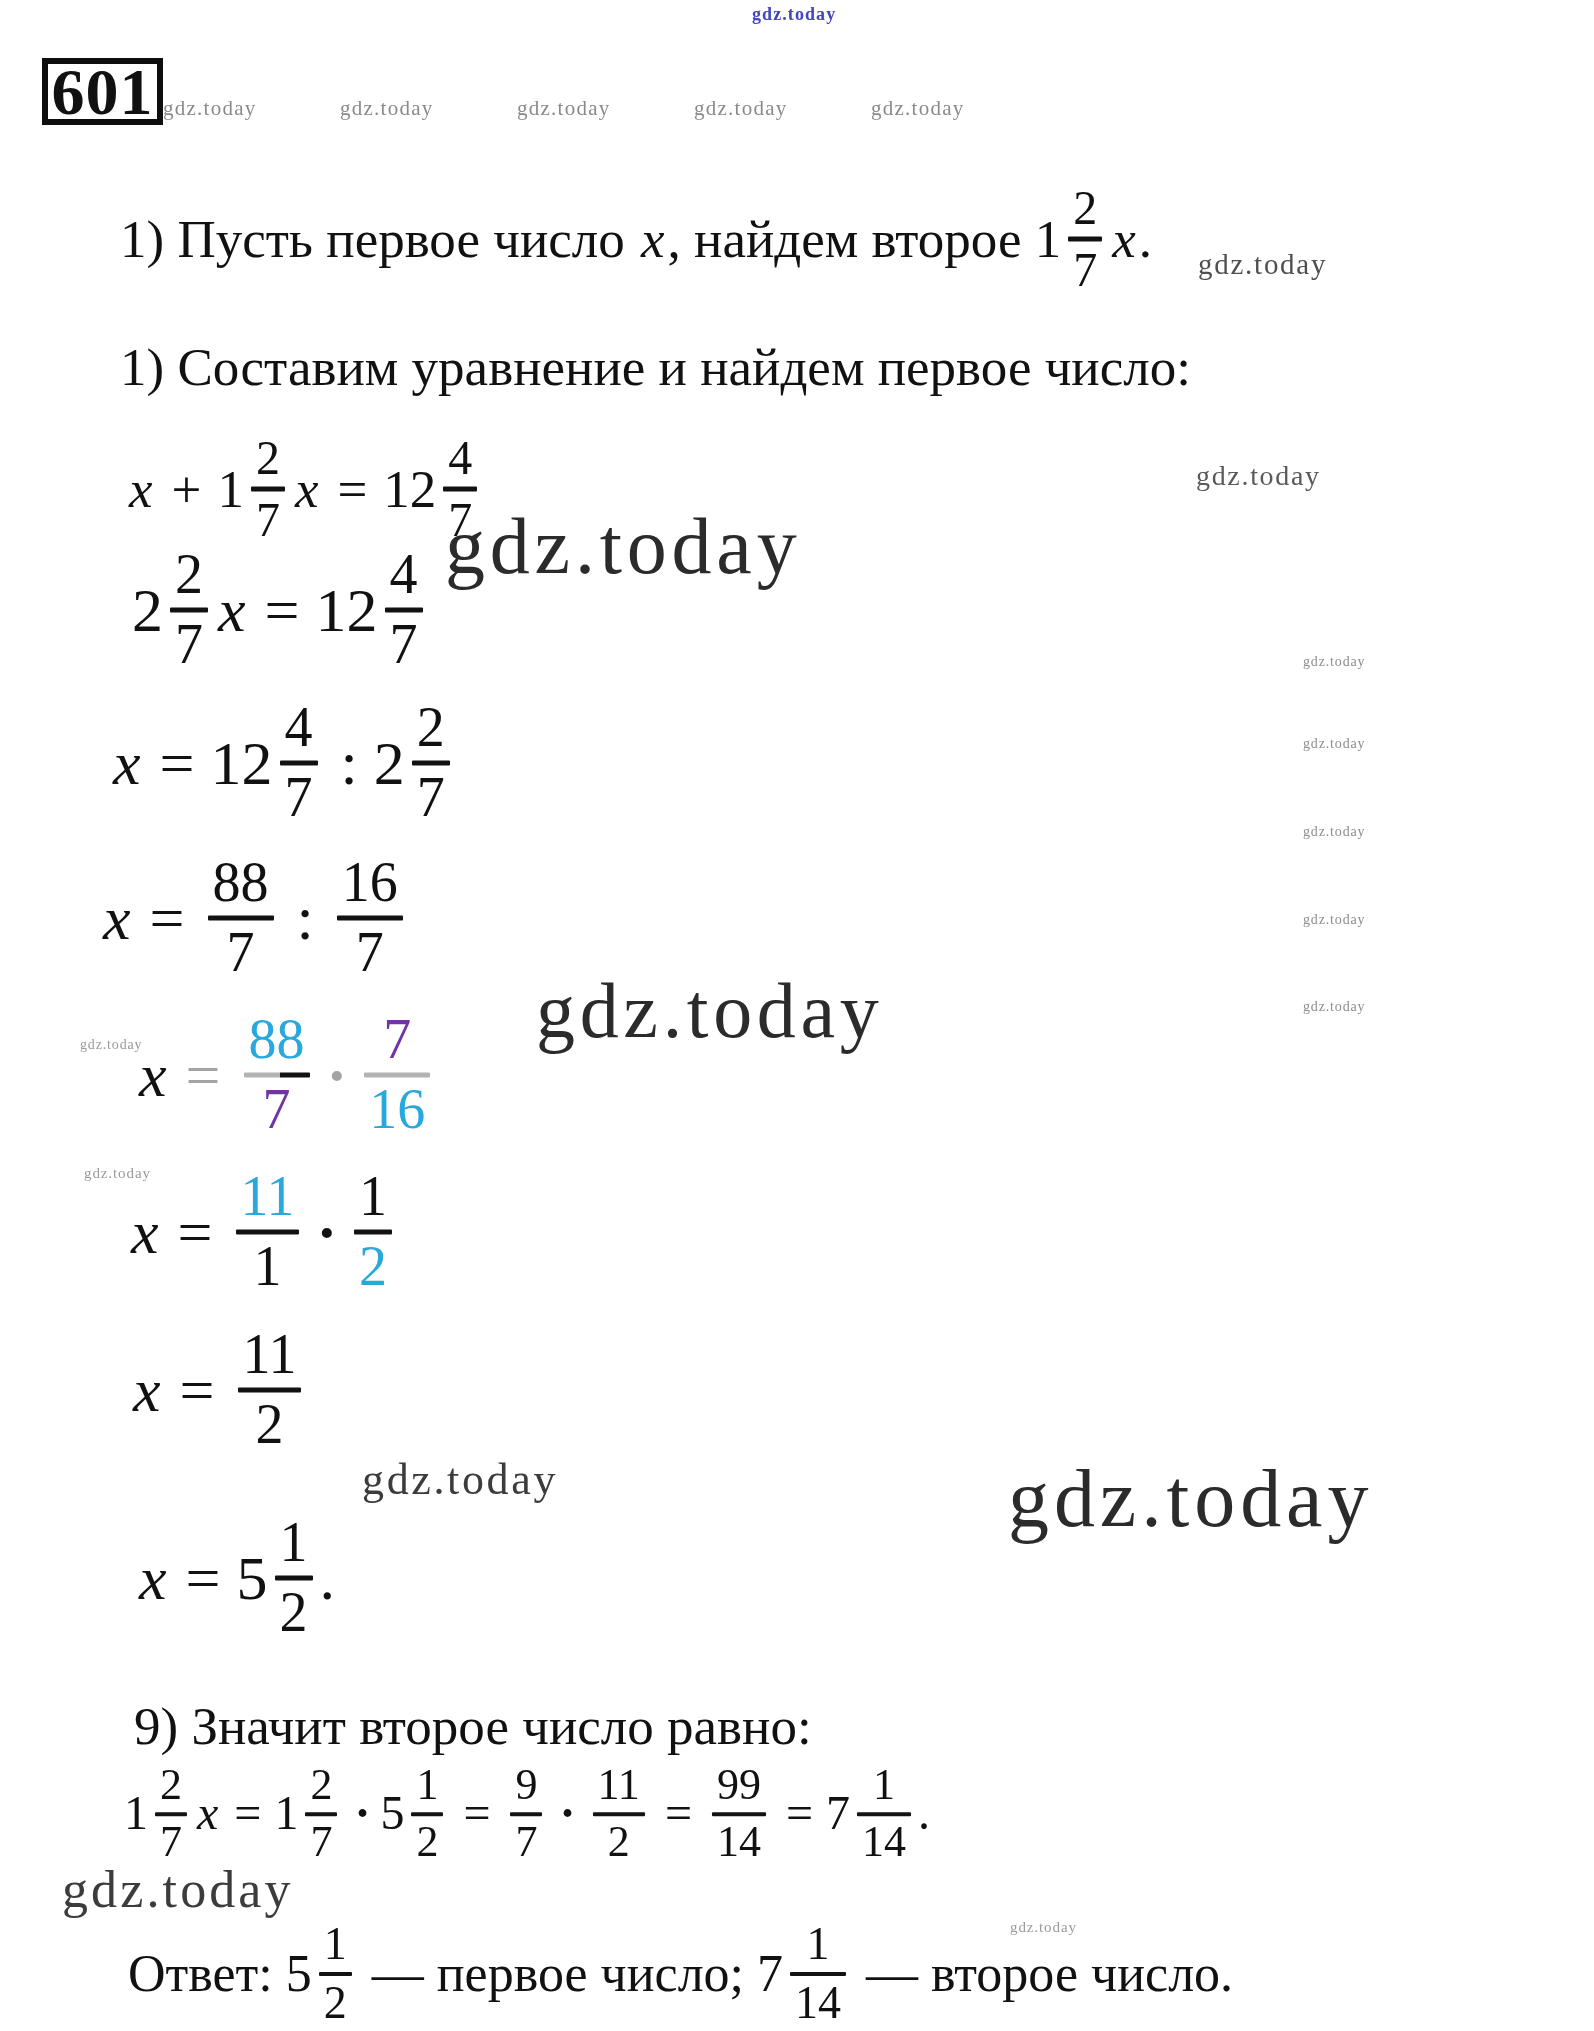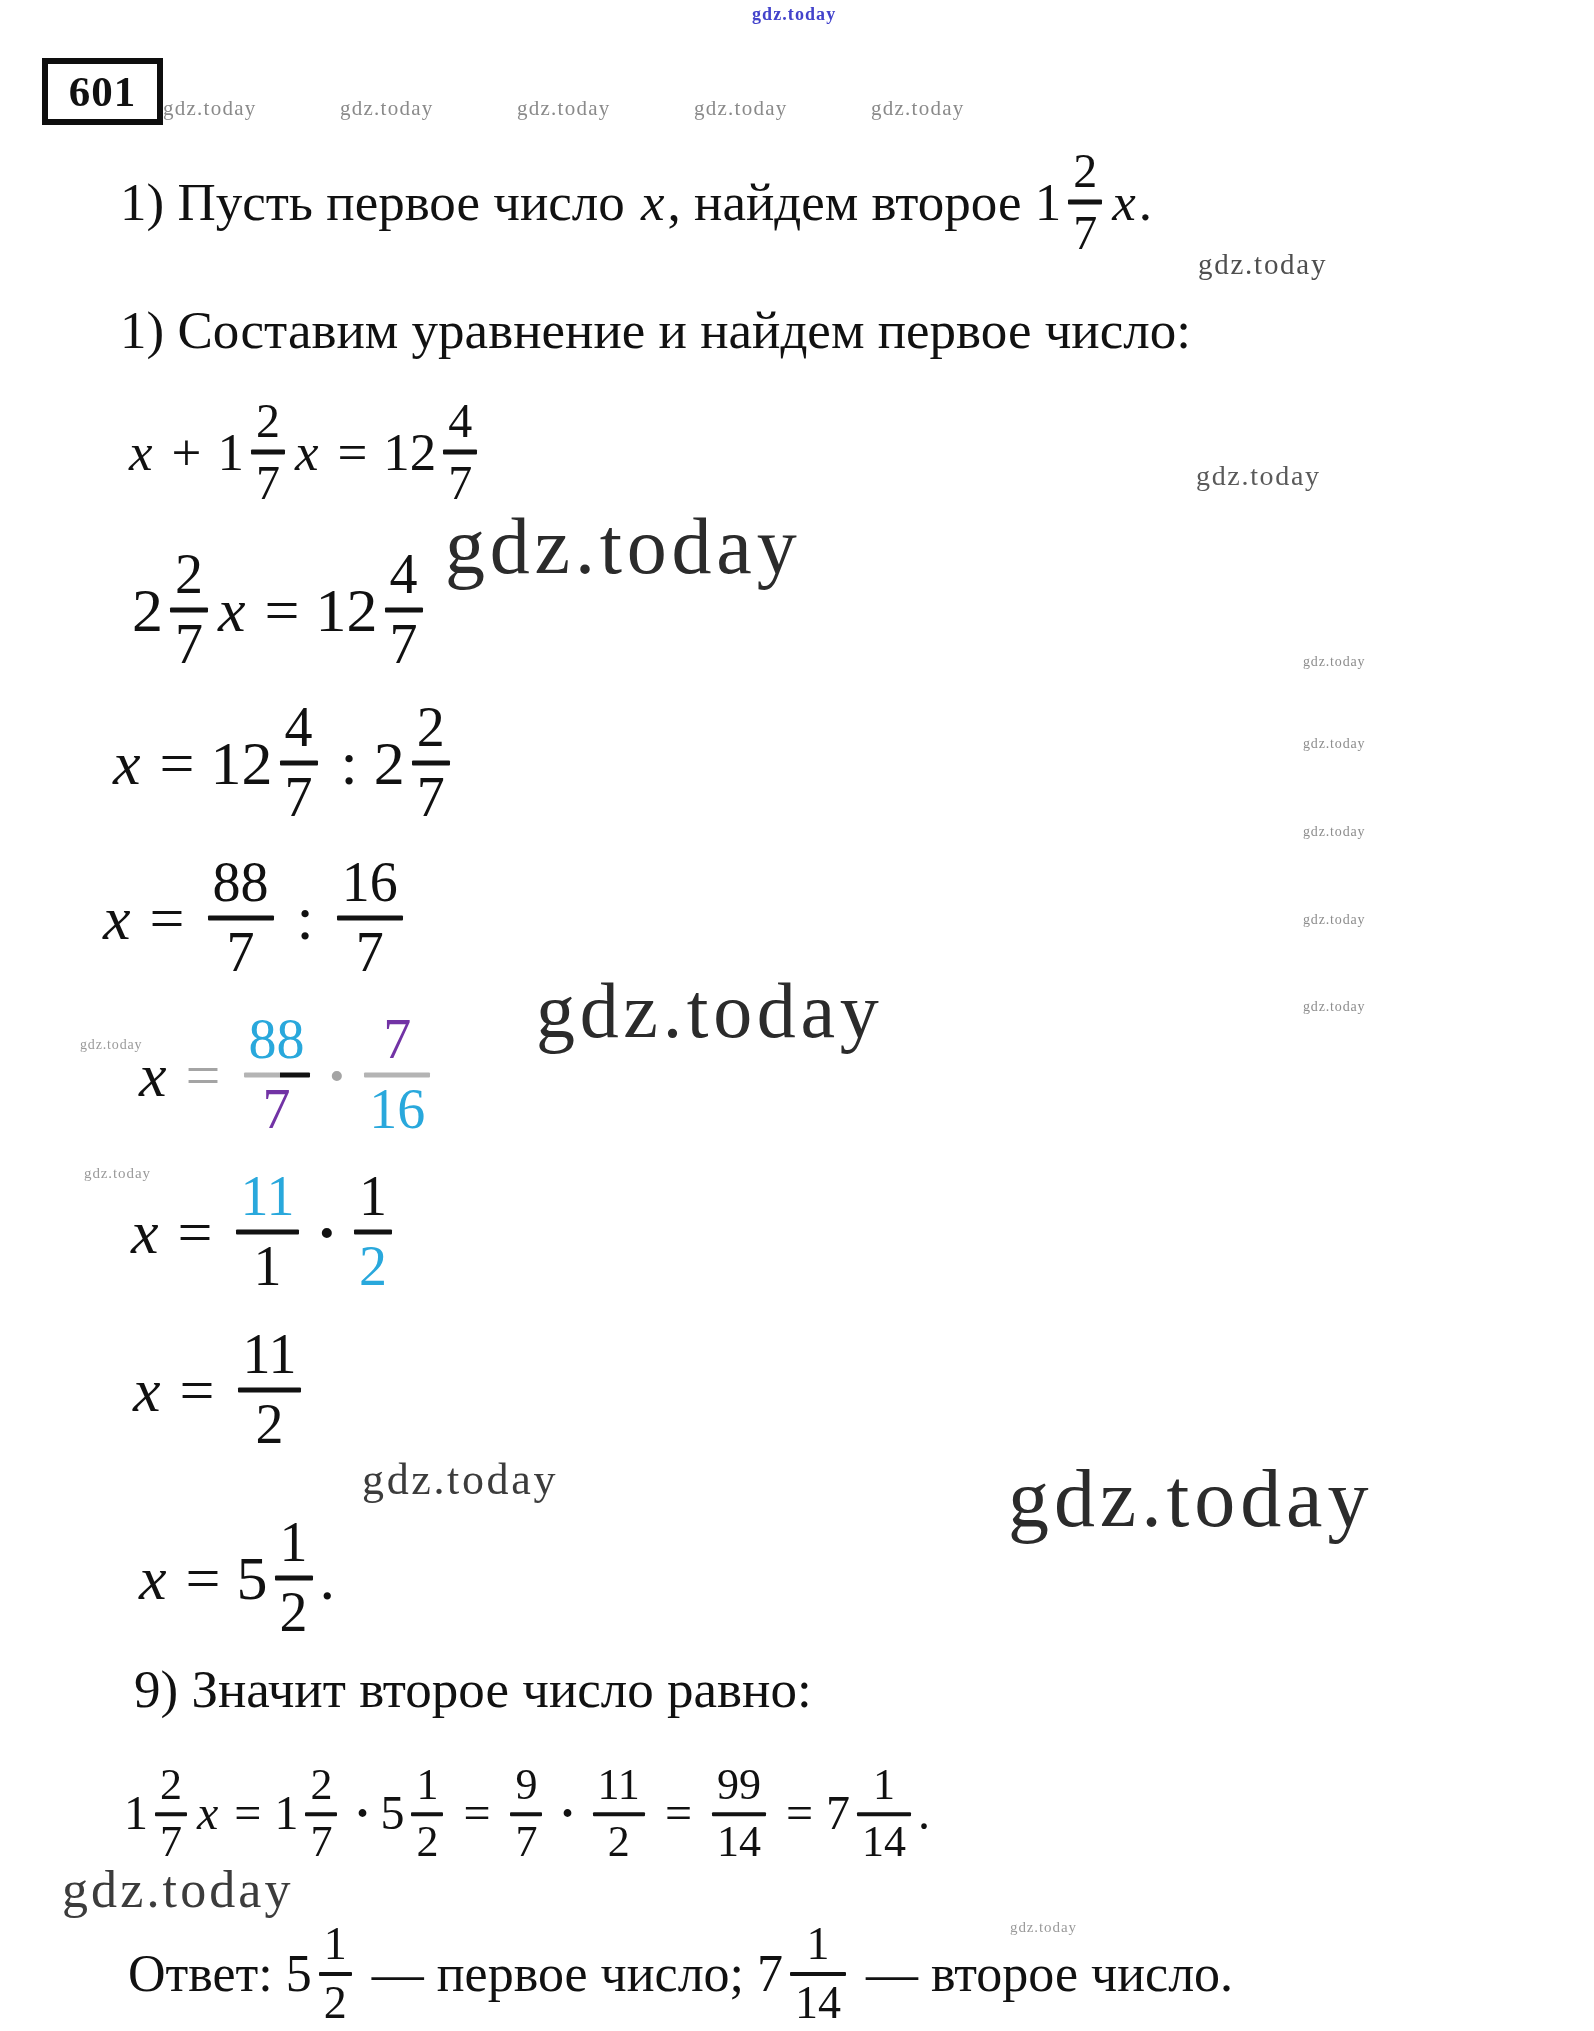--- a/index.html
+++ b/index.html
@@ -22,30 +22,30 @@
   .row .o{margin:0 16px;}
   .row .dt{margin:0 10px;font-weight:bold;}
   .frac{display:inline-flex;flex-direction:column;align-items:center;margin:0 7px;text-align:center;}
   .frac .fn,.frac .fd{line-height:1.02;padding:0 5px;}
   .frac .fb{align-self:stretch;height:5px;background:#121212;margin:4px 0;border-radius:1px;}
   .frac .fb.gray{background:#b4b4b4;}
   .frac .fb.mix{background:linear-gradient(90deg,#b4b4b4 0 55%,#121212 55%);}
   .c-cyan{color:#29a8dc;}
   .c-purple{color:#7233a5;}
   .c-gray{color:#a4a4a4;}
-  .sz-lg{font-size:53px;}   .sz-lg .frac{font-size:48px;}
+  .sz-lg{font-size:53px;margin-top:37px;}   .sz-lg .frac{font-size:48px;}
   .sz-xl{font-size:62px;}   .sz-xl .frac{font-size:56px;}
   .sz-md{font-size:48px;}   .sz-md .frac{font-size:44px;}  .sz-md .frac .fb{height:4px;}
   .sz-md2{font-size:52px;justify-content:center;}  .sz-md2 .frac{font-size:46px;} .sz-md2 .frac .fb{height:4px;}
   .sz-md .o,.sz-md2 .o{margin:0 13px;}
   
   .numbox{
     position:absolute;left:42px;top:58px;width:121px;height:67px;box-sizing:border-box;
     border:6px solid #0e0e0e;display:flex;align-items:center;justify-content:center;
-    font-weight:bold;font-size:43px;letter-spacing:1px;background:#fff;
+    font-weight:bold;font-size:66px;letter-spacing:1px;background:#fff;
   }
 </style>
 </head>
 <body>
 
 <div class="page">
   <div class="numbox">
     <span>601</span>
   </div>
   <div>

